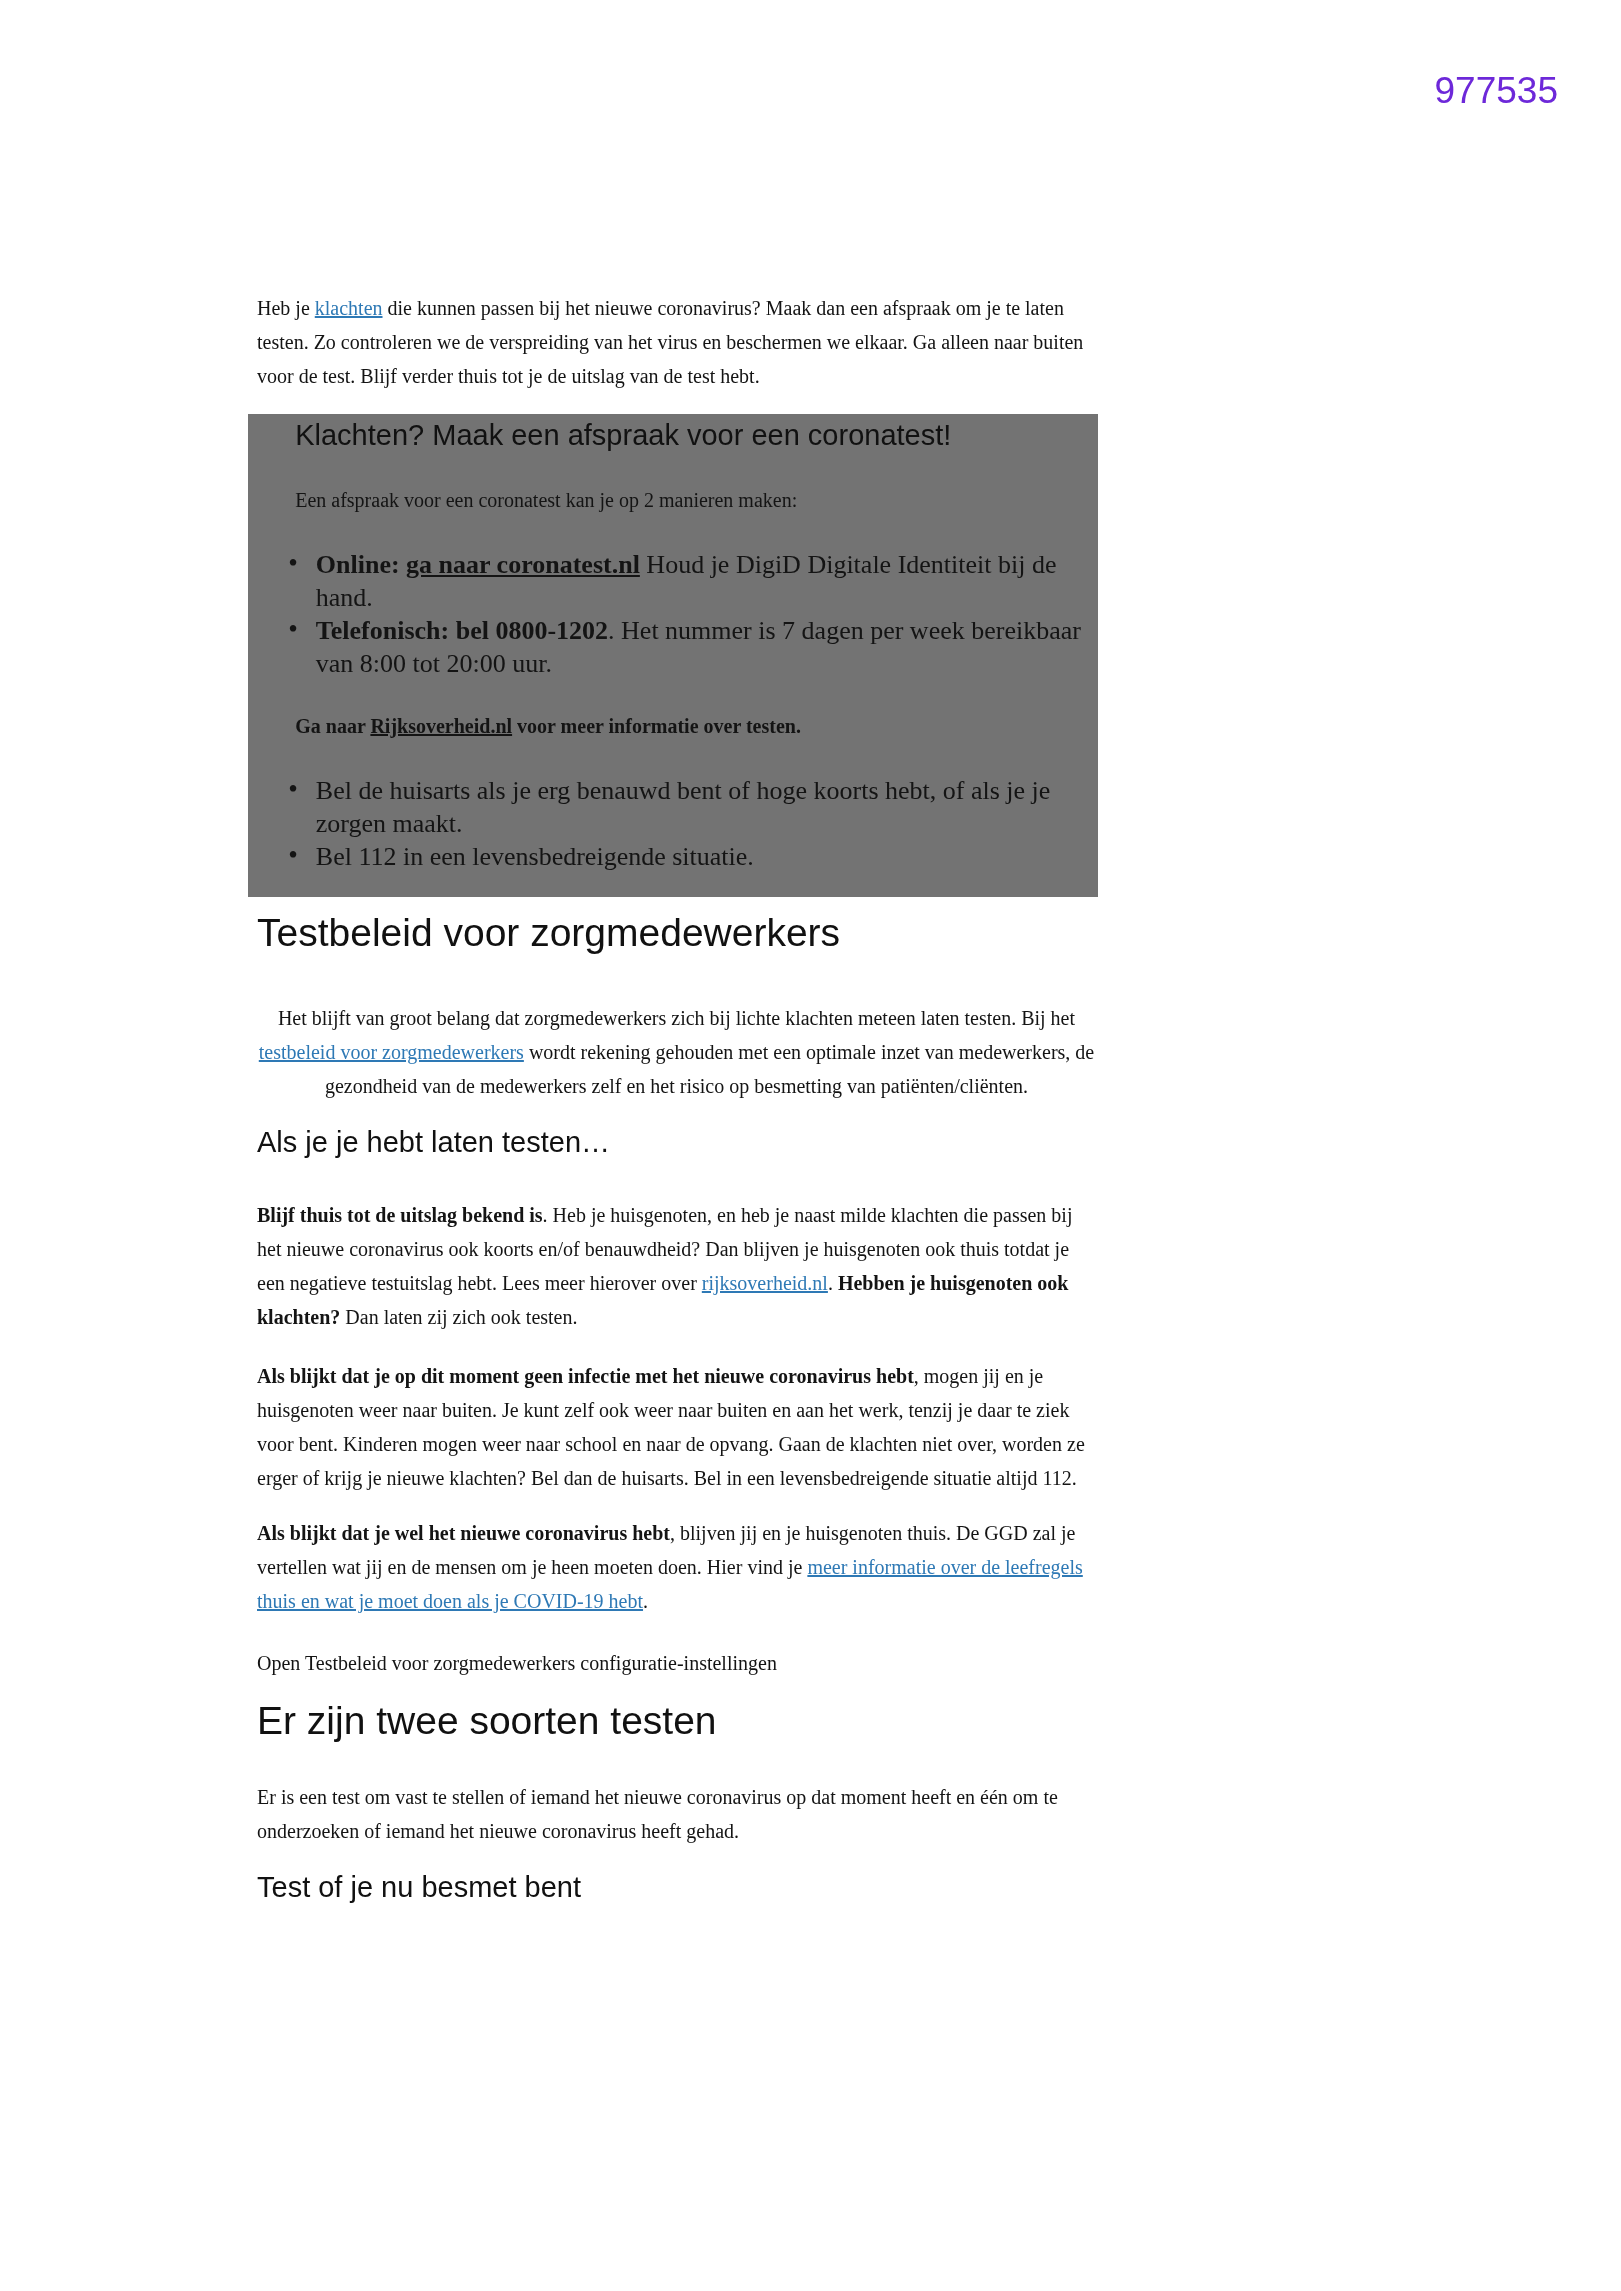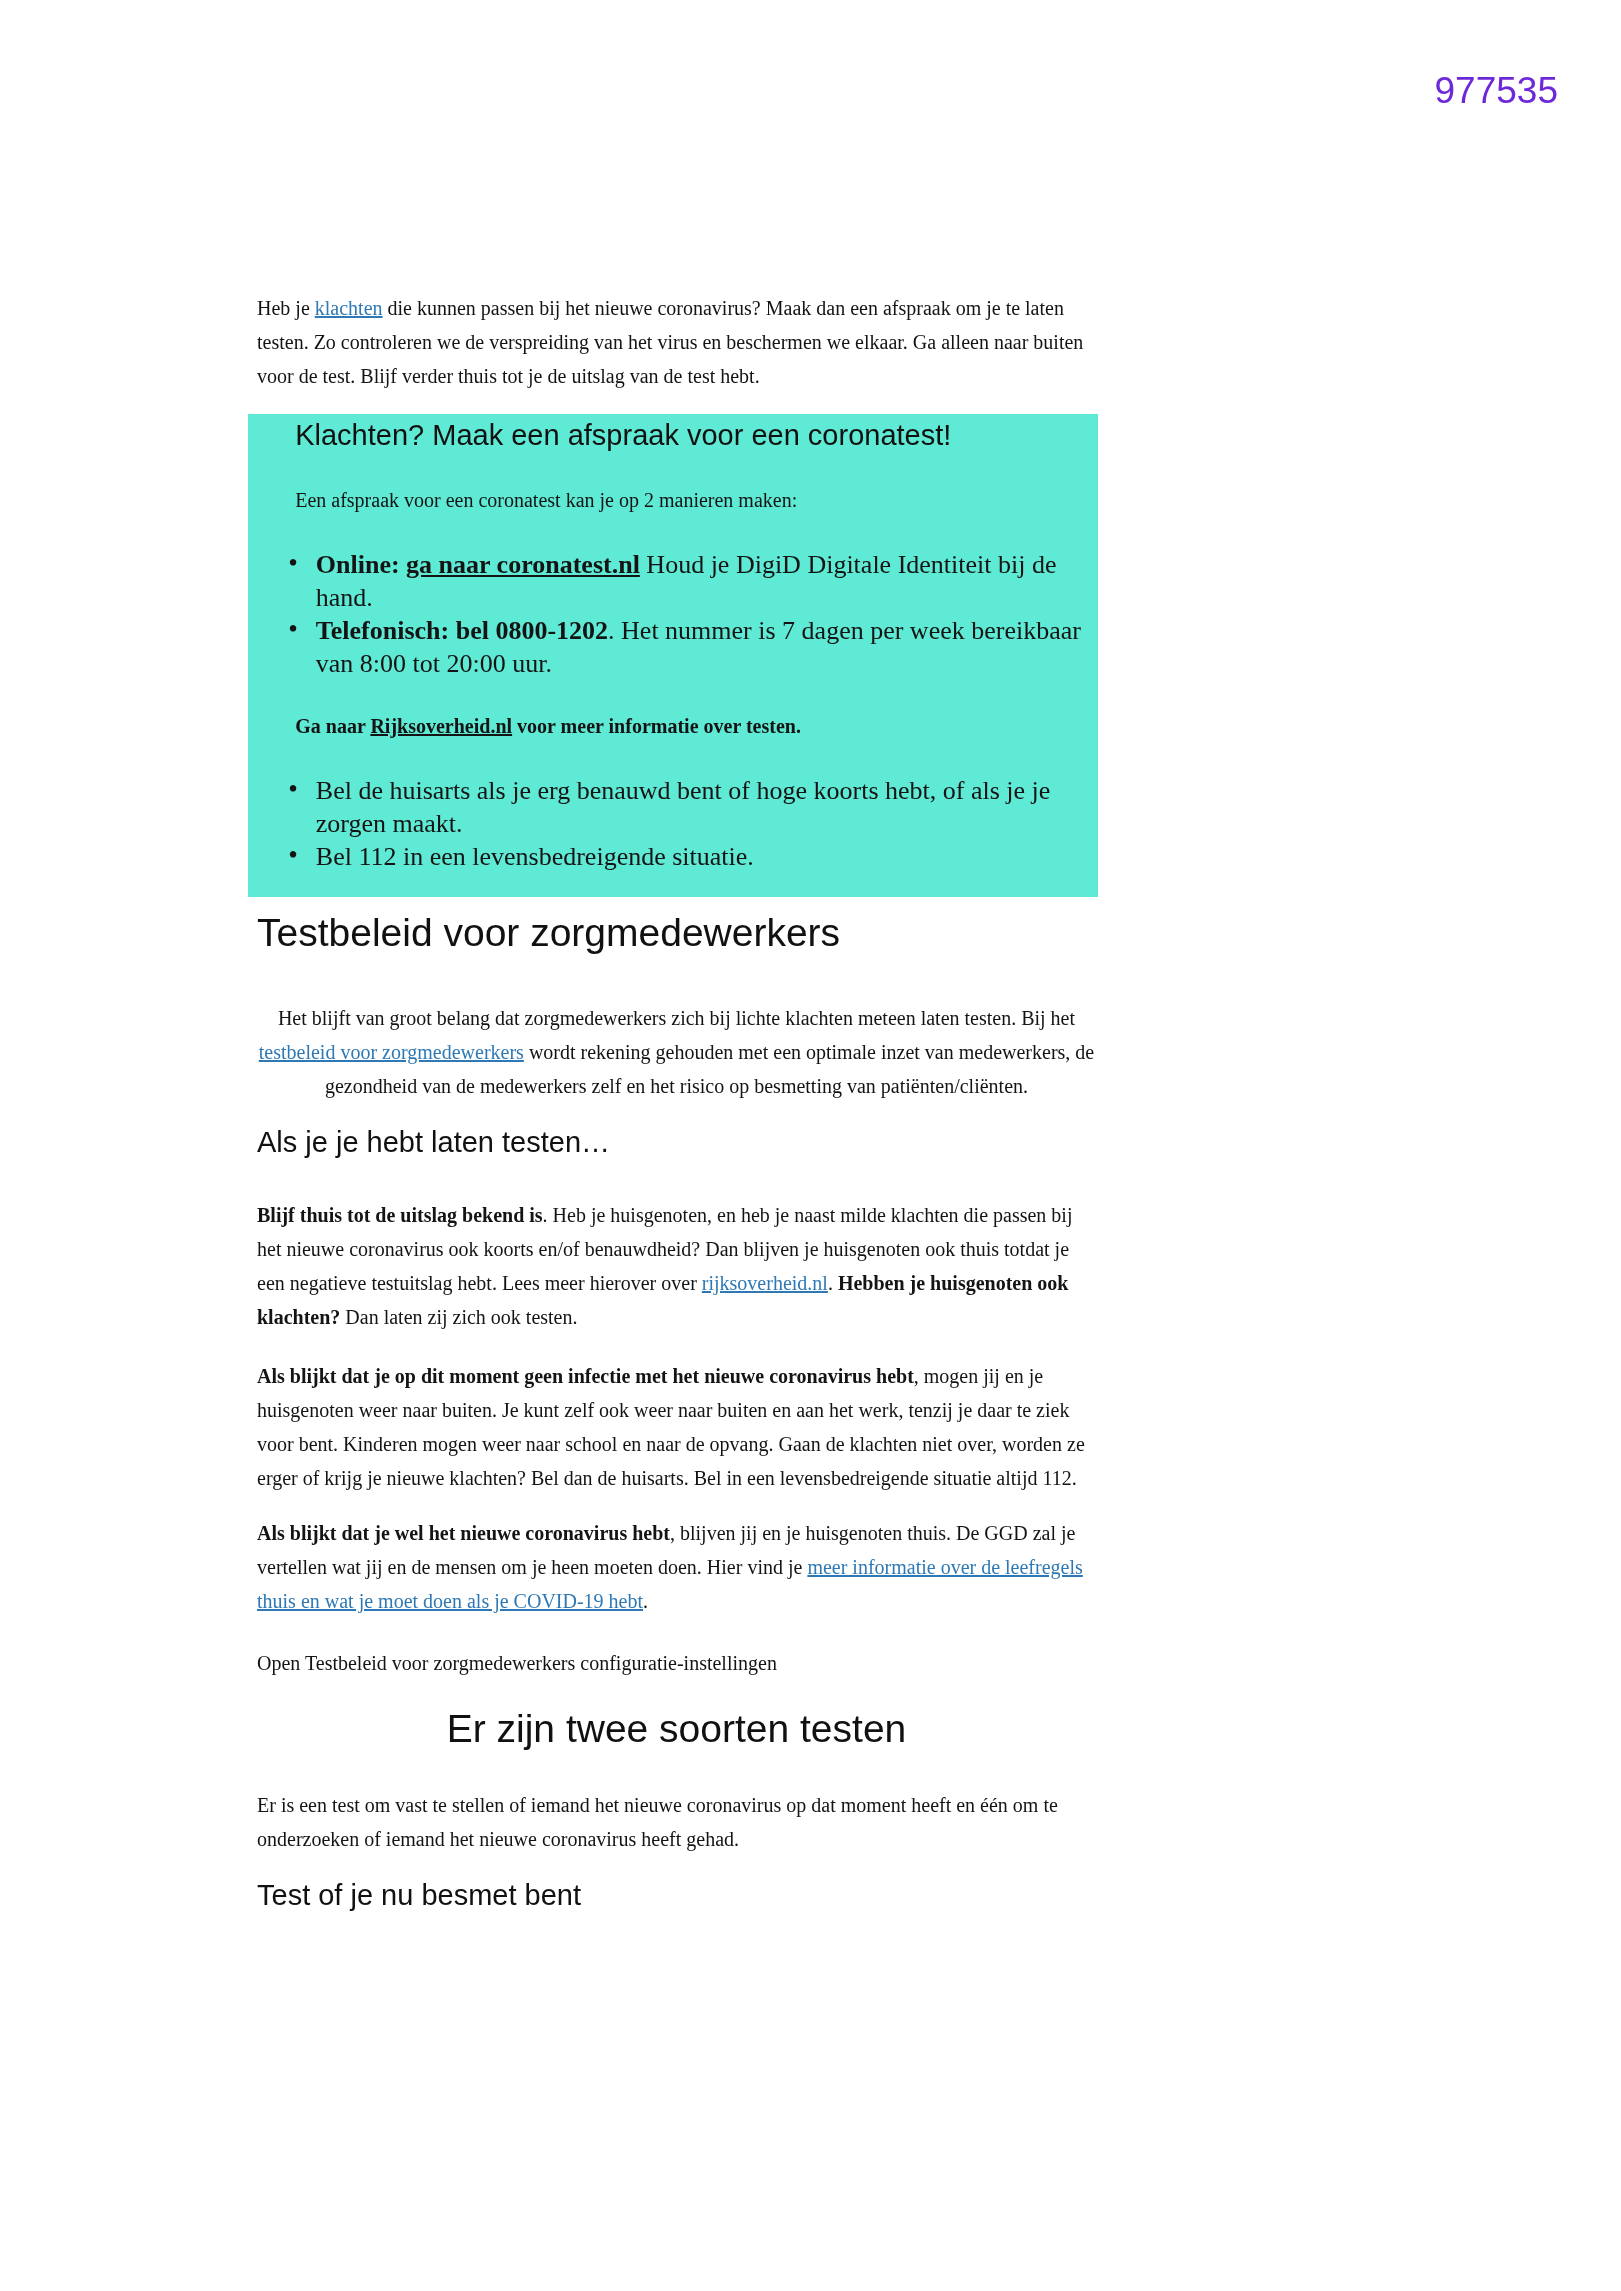--- a/index.html
+++ b/index.html
@@ -19,21 +19,21 @@
     padding:3.9px 0 23.5px 8.8px;
   }
   .box-title{font:400 29px/37px "Liberation Sans",sans-serif;color:#111;}
   .box-intro{margin-top:29px;}
   .bullets{margin:31px 0 0;padding:0;list-style:none;}
   .bullets li{position:relative;padding-left:20.6px;font-size:26px;line-height:33px;}
   .bullets li::before{content:"\2022";position:absolute;left:-6.9px;top:-1px;font-size:27.4px;}
   .info-line{margin-top:29px;font-weight:bold;}
   h1{font:400 39px/47px "Liberation Sans",sans-serif;color:#111;margin:11.8px 0 0;letter-spacing:0;}
   h2{font:400 29px/37px "Liberation Sans",sans-serif;color:#111;margin:21.6px 0 0;}
-  .h1-second{margin-top:25px;text-align:center;}
+  .h1-second{margin-top:17px;}
   .mt-32{margin-top:45px;text-align:center;}
   .mt-38{margin-top:37px;}
   .mt-25{margin-top:24.5px;}
   .mt-22{margin-top:21.6px;}
   .mt-28{margin-top:27.4px;}
   .mt-37{margin-top:36px;}
   .seg-b{font-weight:700;}
   .seg-u{text-decoration:underline;}
   a{cursor:pointer;}
   .seg-a{color:inherit;text-decoration:underline;}
@@ -41,21 +41,21 @@
 </style>
 </head>
 <body>
 
 <div class="page-number">977535</div>
 
 <div class="content">
 
   <p class="body-text intro"><span>Heb je </span><a class="seg-link">klachten</a><span> die kunnen passen bij het nieuwe coronavirus? Maak dan een afspraak om je te laten testen. Zo controleren we de verspreiding van het virus en beschermen we elkaar. Ga alleen naar buiten voor de test. Blijf verder thuis tot je de uitslag van de test hebt.</span></p>
 
-  <div class="highlight-box" style="background: #5eead4; padding-left: 47px;">
+  <div class="highlight-box" style="background: #737373; padding-left: 47px;">
     <div class="box-title">Klachten? Maak een afspraak voor een coronatest!</div>
     <p class="body-text box-intro">Een afspraak voor een coronatest kan je op 2 manieren maken:</p>
     <ul class="bullets">
       <li><span class="seg-b">Online: </span><a class="seg-b seg-u seg-a">ga naar coronatest.nl</a><span> Houd je DigiD Digitale Identiteit bij de hand.</span></li>
       <li><span class="seg-b">Telefonisch: bel 0800-1202</span><span>. Het nummer is 7 dagen per week bereikbaar van 8:00 tot 20:00 uur.</span></li>
     </ul>
     <p class="body-text info-line"><span>Ga naar </span><a class="seg-u seg-a">Rijksoverheid.nl</a><span> voor meer informatie over testen.</span></p>
     <ul class="bullets">
       <li>Bel de huisarts als je erg benauwd bent of hoge koorts hebt, of als je je zorgen maakt.</li>
       <li>Bel 112 in een levensbedreigende situatie.</li>

